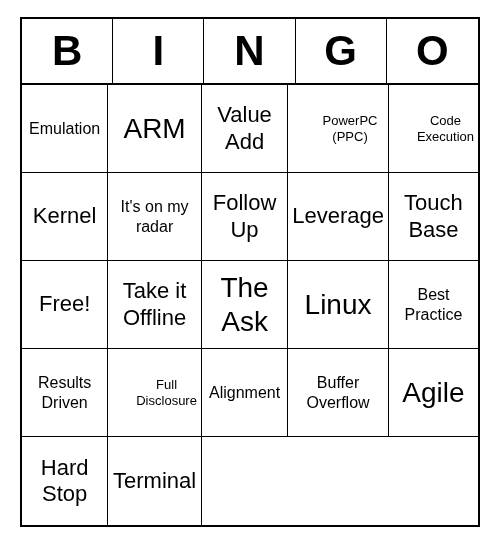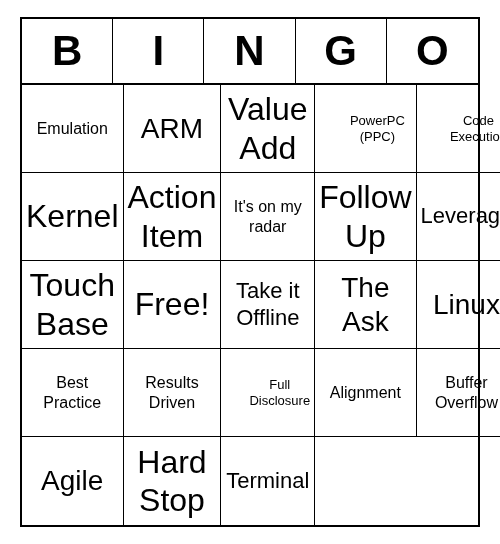--- a/index.html
+++ b/index.html
@@ -52,21 +52,21 @@
     .bingo-cell:nth-child(n+21) {
       border-bottom: none;
     }
     .bingo-cell span {
       display: block;
       line-height: 1.2;
     }
     .size-sm { font-size: 13px; margin-left: 24px; }
     .size-md { font-size: 16px; }
     .size-lg { font-size: 22px; }
-    .size-xl { font-size: 32px; }
+    .size-xl { font-size: 22px; }
     .size-xxl { font-size: 28px; }
   </style>
 </head>
 <body>
 
 <div class="bingo-card">
   <div class="bingo-header">
   <div class="bingo-header-cell">B</div>
       <div class="bingo-header-cell">I</div>
       <div class="bingo-header-cell">N</div>
@@ -84,23 +84,20 @@
         <span class="size-xl">Value Add</span>
       </div>
       <div class="bingo-cell">
         <span class="size-sm">PowerPC (PPC)</span>
       </div>
       <div class="bingo-cell">
         <span class="size-sm">Code Execution</span>
       </div>
       <div class="bingo-cell">
         <span class="size-xl">Kernel</span>
-      </div>
-      <div class="bingo-cell">
-        <span class="size-xl">Action Item</span>
       </div>
       <div class="bingo-cell">
         <span class="size-md">It's on my radar</span>
       </div>
       <div class="bingo-cell">
         <span class="size-xl">Follow Up</span>
       </div>
       <div class="bingo-cell">
         <span class="size-lg">Leverage</span>
       </div>

